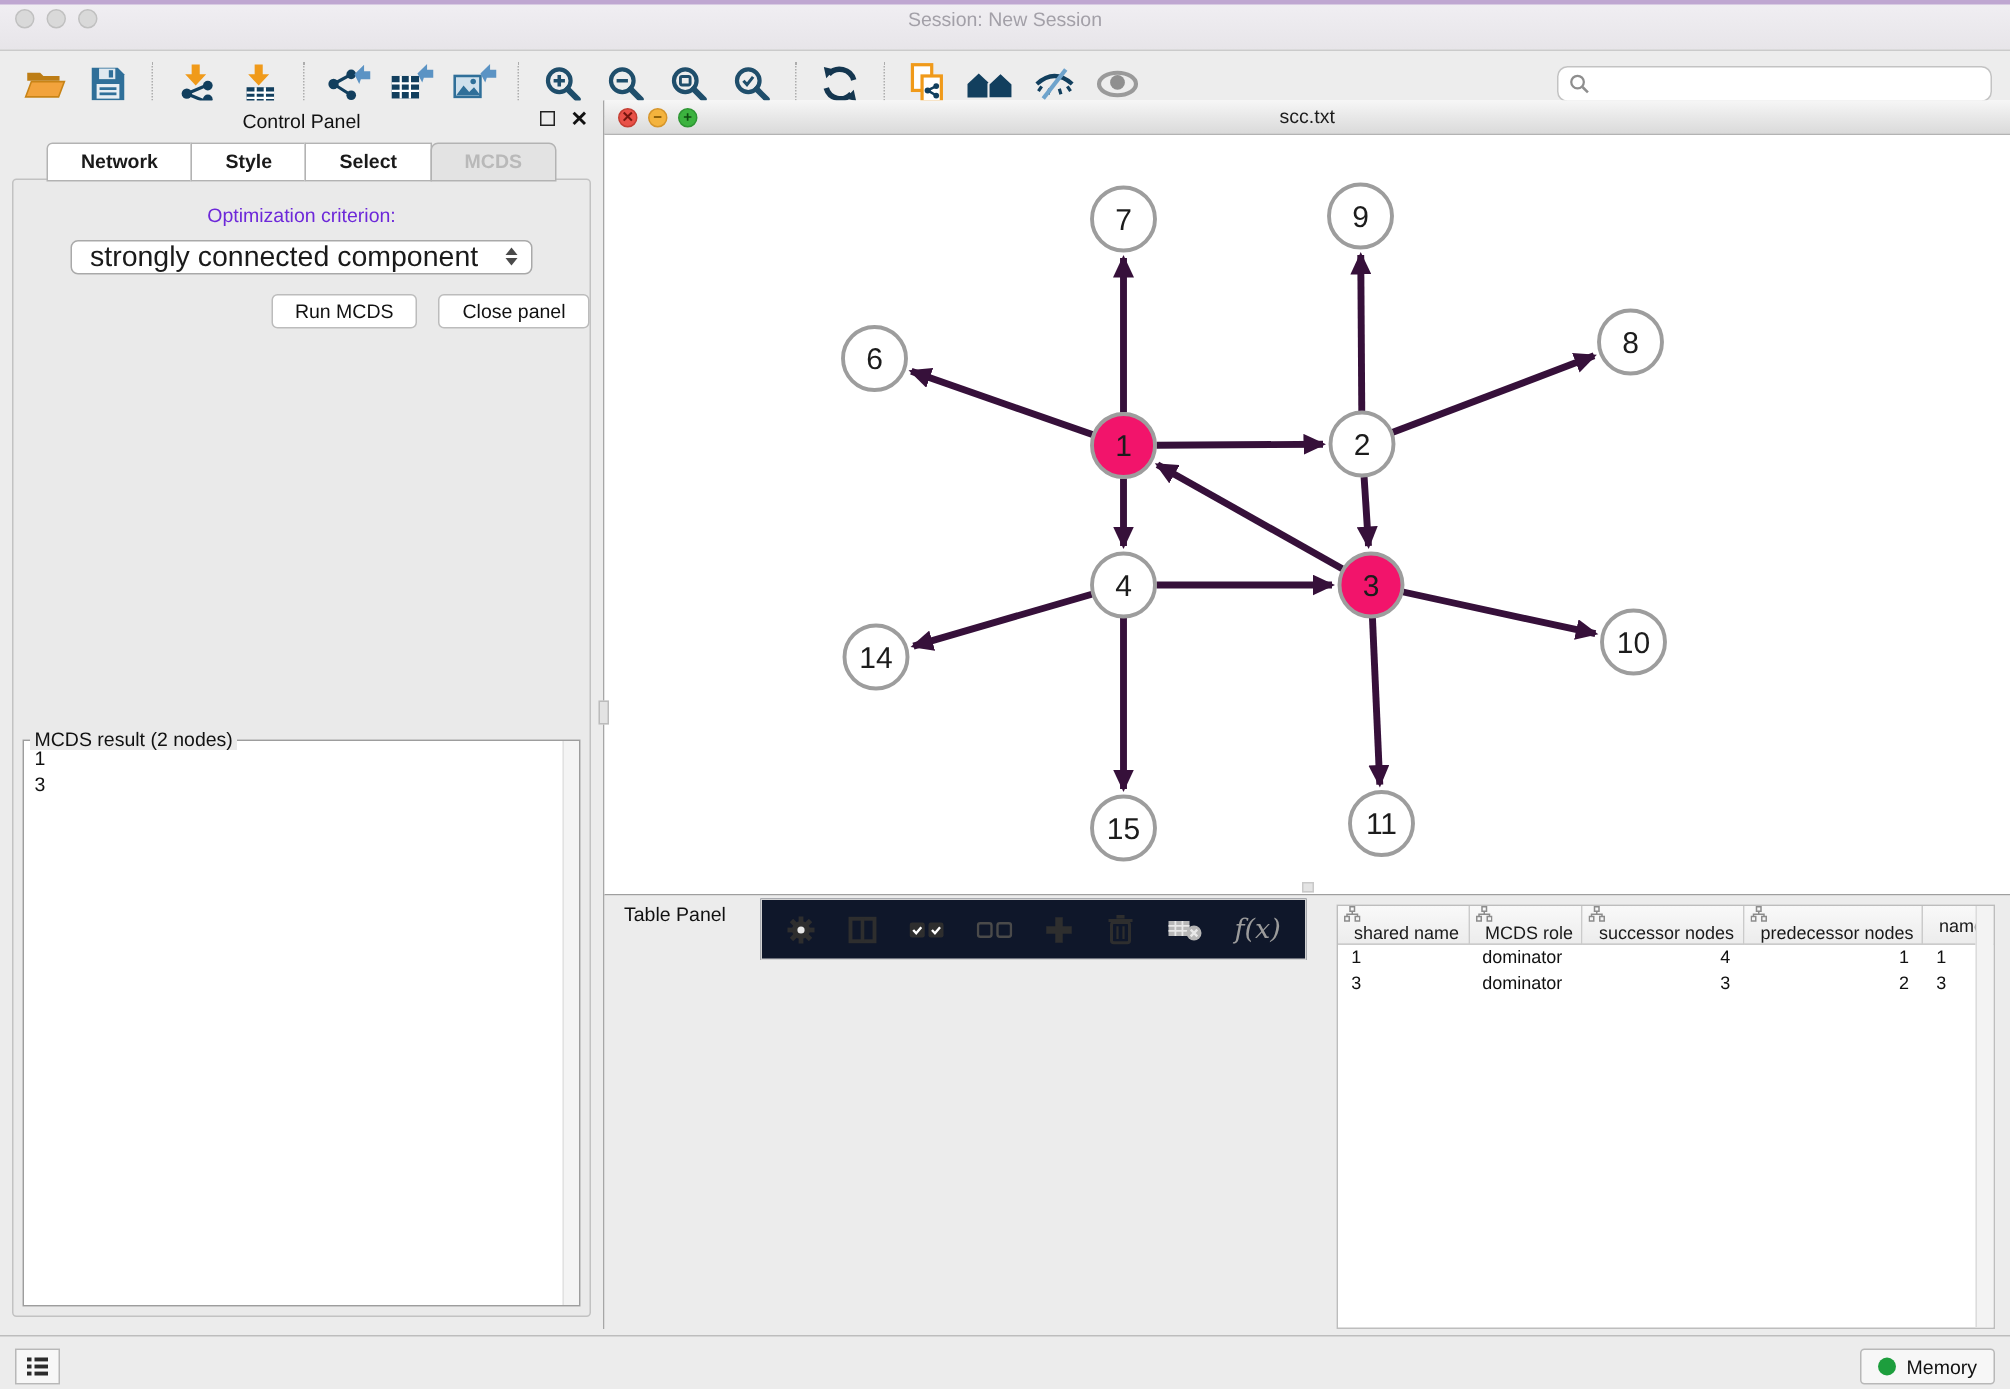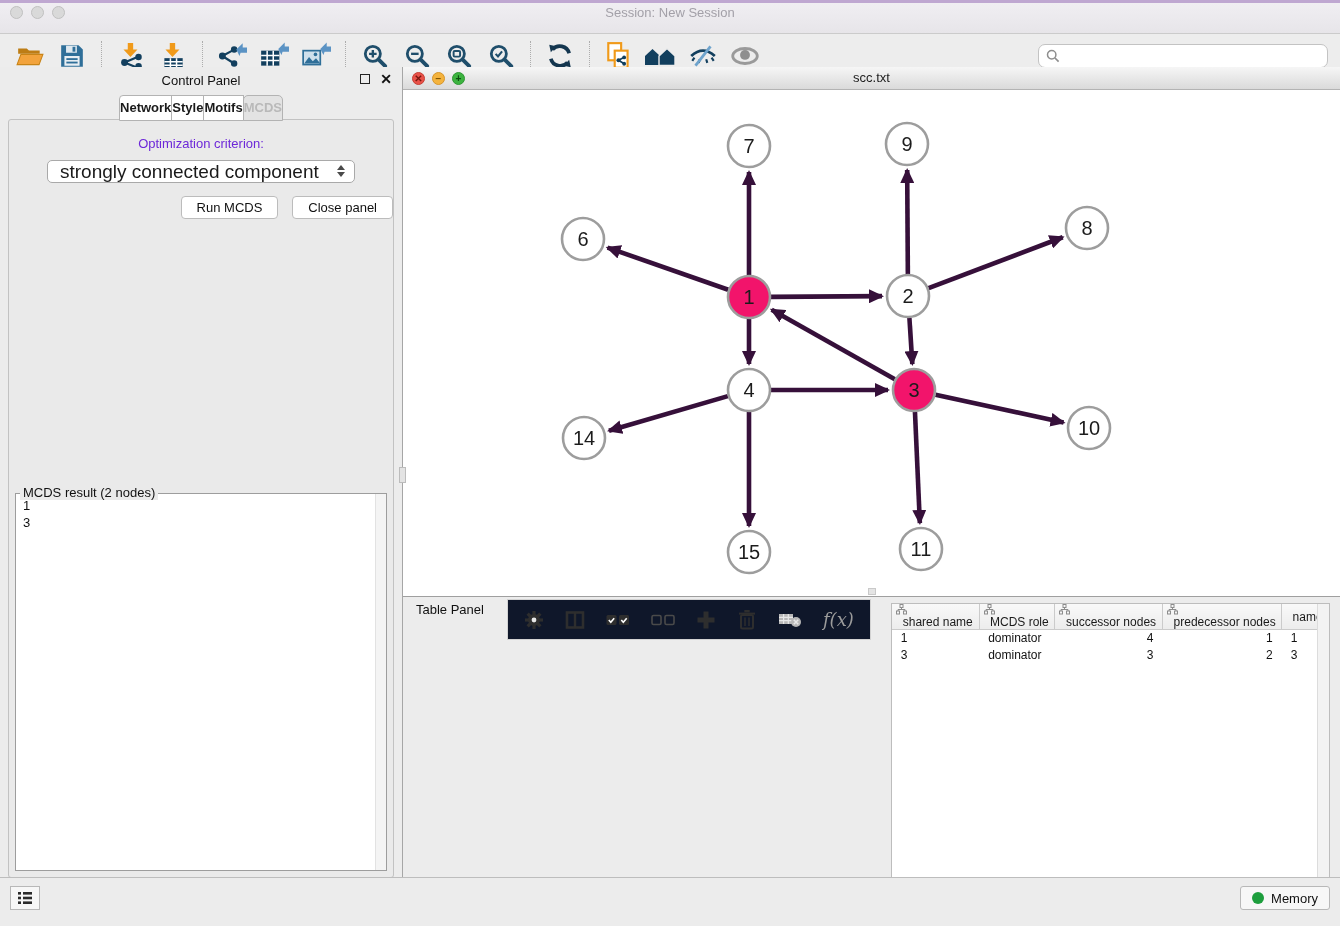--- a/index.html
+++ b/index.html
@@ -28,21 +28,21 @@
   
   .main { position:absolute; top:67px; left:0; right:0; bottom:40px; display:flex; }
 
   
   .control-panel { position:relative; width:403px; flex:0 0 403px; background:#ececec; border-right:1px solid #a6a6a6; }
   .cp-header { height:28px; line-height:28px; padding:0 28px; font-size:13px; color:#111;text-align:center; }
   .panel-controls { position:absolute; right:10px; top:7px; display:flex; gap:10px; align-items:center; }
   .float-icon { width:10px; height:10px; border:1.6px solid #222; display:inline-block; }
   .close-icon { font-size:14px; font-weight:bold; color:#111; line-height:10px; }
   .cp-tabs { display:flex; justify-content:center; position:relative; z-index:2; }
-  .tab { padding:4px 0 5px; font-size:13px; font-weight:bold; background:#fff; border:1px solid #b3b3b3; margin-left:-1px; border-radius:0; cursor:default; }
+  .tab { padding:4px 22px 5px; font-size:13px; font-weight:bold; background:#fff; border:1px solid #b3b3b3; margin-left:-1px; border-radius:0; cursor:default; }
   .tab:first-child { margin-left:0; border-radius:4px 0 0 0; }
   .tab:last-child { border-radius:0 4px 0 0; }
   .tab.active { background:#e3e3e3; color:#b9b9b9; border-radius:5px 5px 0 0; }
   .cp-content { position:absolute; left:8px; right:8px; top:52px; bottom:8px; background:#eaeaea; border:1px solid #c2c2c2; border-radius:3px; }
   .opt-label { text-align:center; font-size:13px; margin-top:16px; color:#6d28d9; }
   .opt-select { position:relative; margin:9px auto 0; width:308px; height:23px; background:#fff; border:1px solid #a9a9a9; border-radius:5px; font-size:19px; display:flex; align-items:center; padding:0 24px 0 12px; }
   .stepper { position:absolute; right:9px; top:4px; display:flex; flex-direction:column; gap:2px; }
   .stepper i { width:0; height:0; border-left:4px solid transparent; border-right:4px solid transparent; }
   .stepper .up { border-bottom:5px solid #4a4a4a; }
   .stepper .dn { border-top:5px solid #4a4a4a; }
@@ -85,21 +85,21 @@
   .tp-tab { padding:4px 14px 5px; font-size:13px; font-weight:bold; background:#fff; border:1px solid #b9b9b9; margin-left:-1px; color:#111; }
   .tp-tab:first-child { margin-left:0; border-radius:5px 0 0 5px; }
   .tp-tab:last-child { border-radius:0 5px 5px 0; }
   .tp-tab.active { background:#d6d6d6; color:#aeaeae; }
 
   
   .ticon { display:flex; align-items:center; justify-content:center; }
   .fx { font-family:"DejaVu Serif", serif; font-style:italic; font-size:18px; color:#9b9b9b; }
 
   
-  .statusbar { position:absolute; left:0; right:0; bottom:0; height:49px; background:#ececec; border-top:1px solid #bdbdbd; }
+  .statusbar { position:absolute; left:0; right:0; bottom:0; height:36px; background:#ececec; border-top:1px solid #bdbdbd; }
   .sb-left { position:absolute; left:10px; top:8px; width:30px; height:24px; background:#f7f7f7; border:1px solid #b8b8b8; display:flex; align-items:center; justify-content:center; }
   .sb-mem { position:absolute; right:10px; top:8px; height:24px; padding:0 11px; background:#f7f7f7; border:1px solid #b8b8b8; border-radius:3px; display:flex; align-items:center; gap:7px; font-size:13px; color:#111; }
   .mem-dot { width:12px; height:12px; border-radius:50%; background:#1d9e3d; }
 
   svg { display:block; }
 </style>
 </head>
 <body>
 
 <div class="app">
@@ -265,21 +265,21 @@
 
     <div class="control-panel">
       <div class="cp-header">Control Panel</div>
       <div class="panel-controls">
         <span class="float-icon"></span>
         <span class="close-icon">✕</span>
       </div>
       <div class="cp-tabs" id="cp-tabs">
           <div class="tab">Network</div>
           <div class="tab">Style</div>
-          <div class="tab">Motifs</div>
+          <div class="tab">Select</div>
           <div class="tab active">MCDS</div>
         </div>
       <div class="cp-content">
         <div class="opt-label">Optimization criterion:</div>
         <div class="opt-select">
           <span>strongly connected component</span>
           <span class="stepper">
               <i class="up"></i>
               <i class="dn"></i>
             </span>

